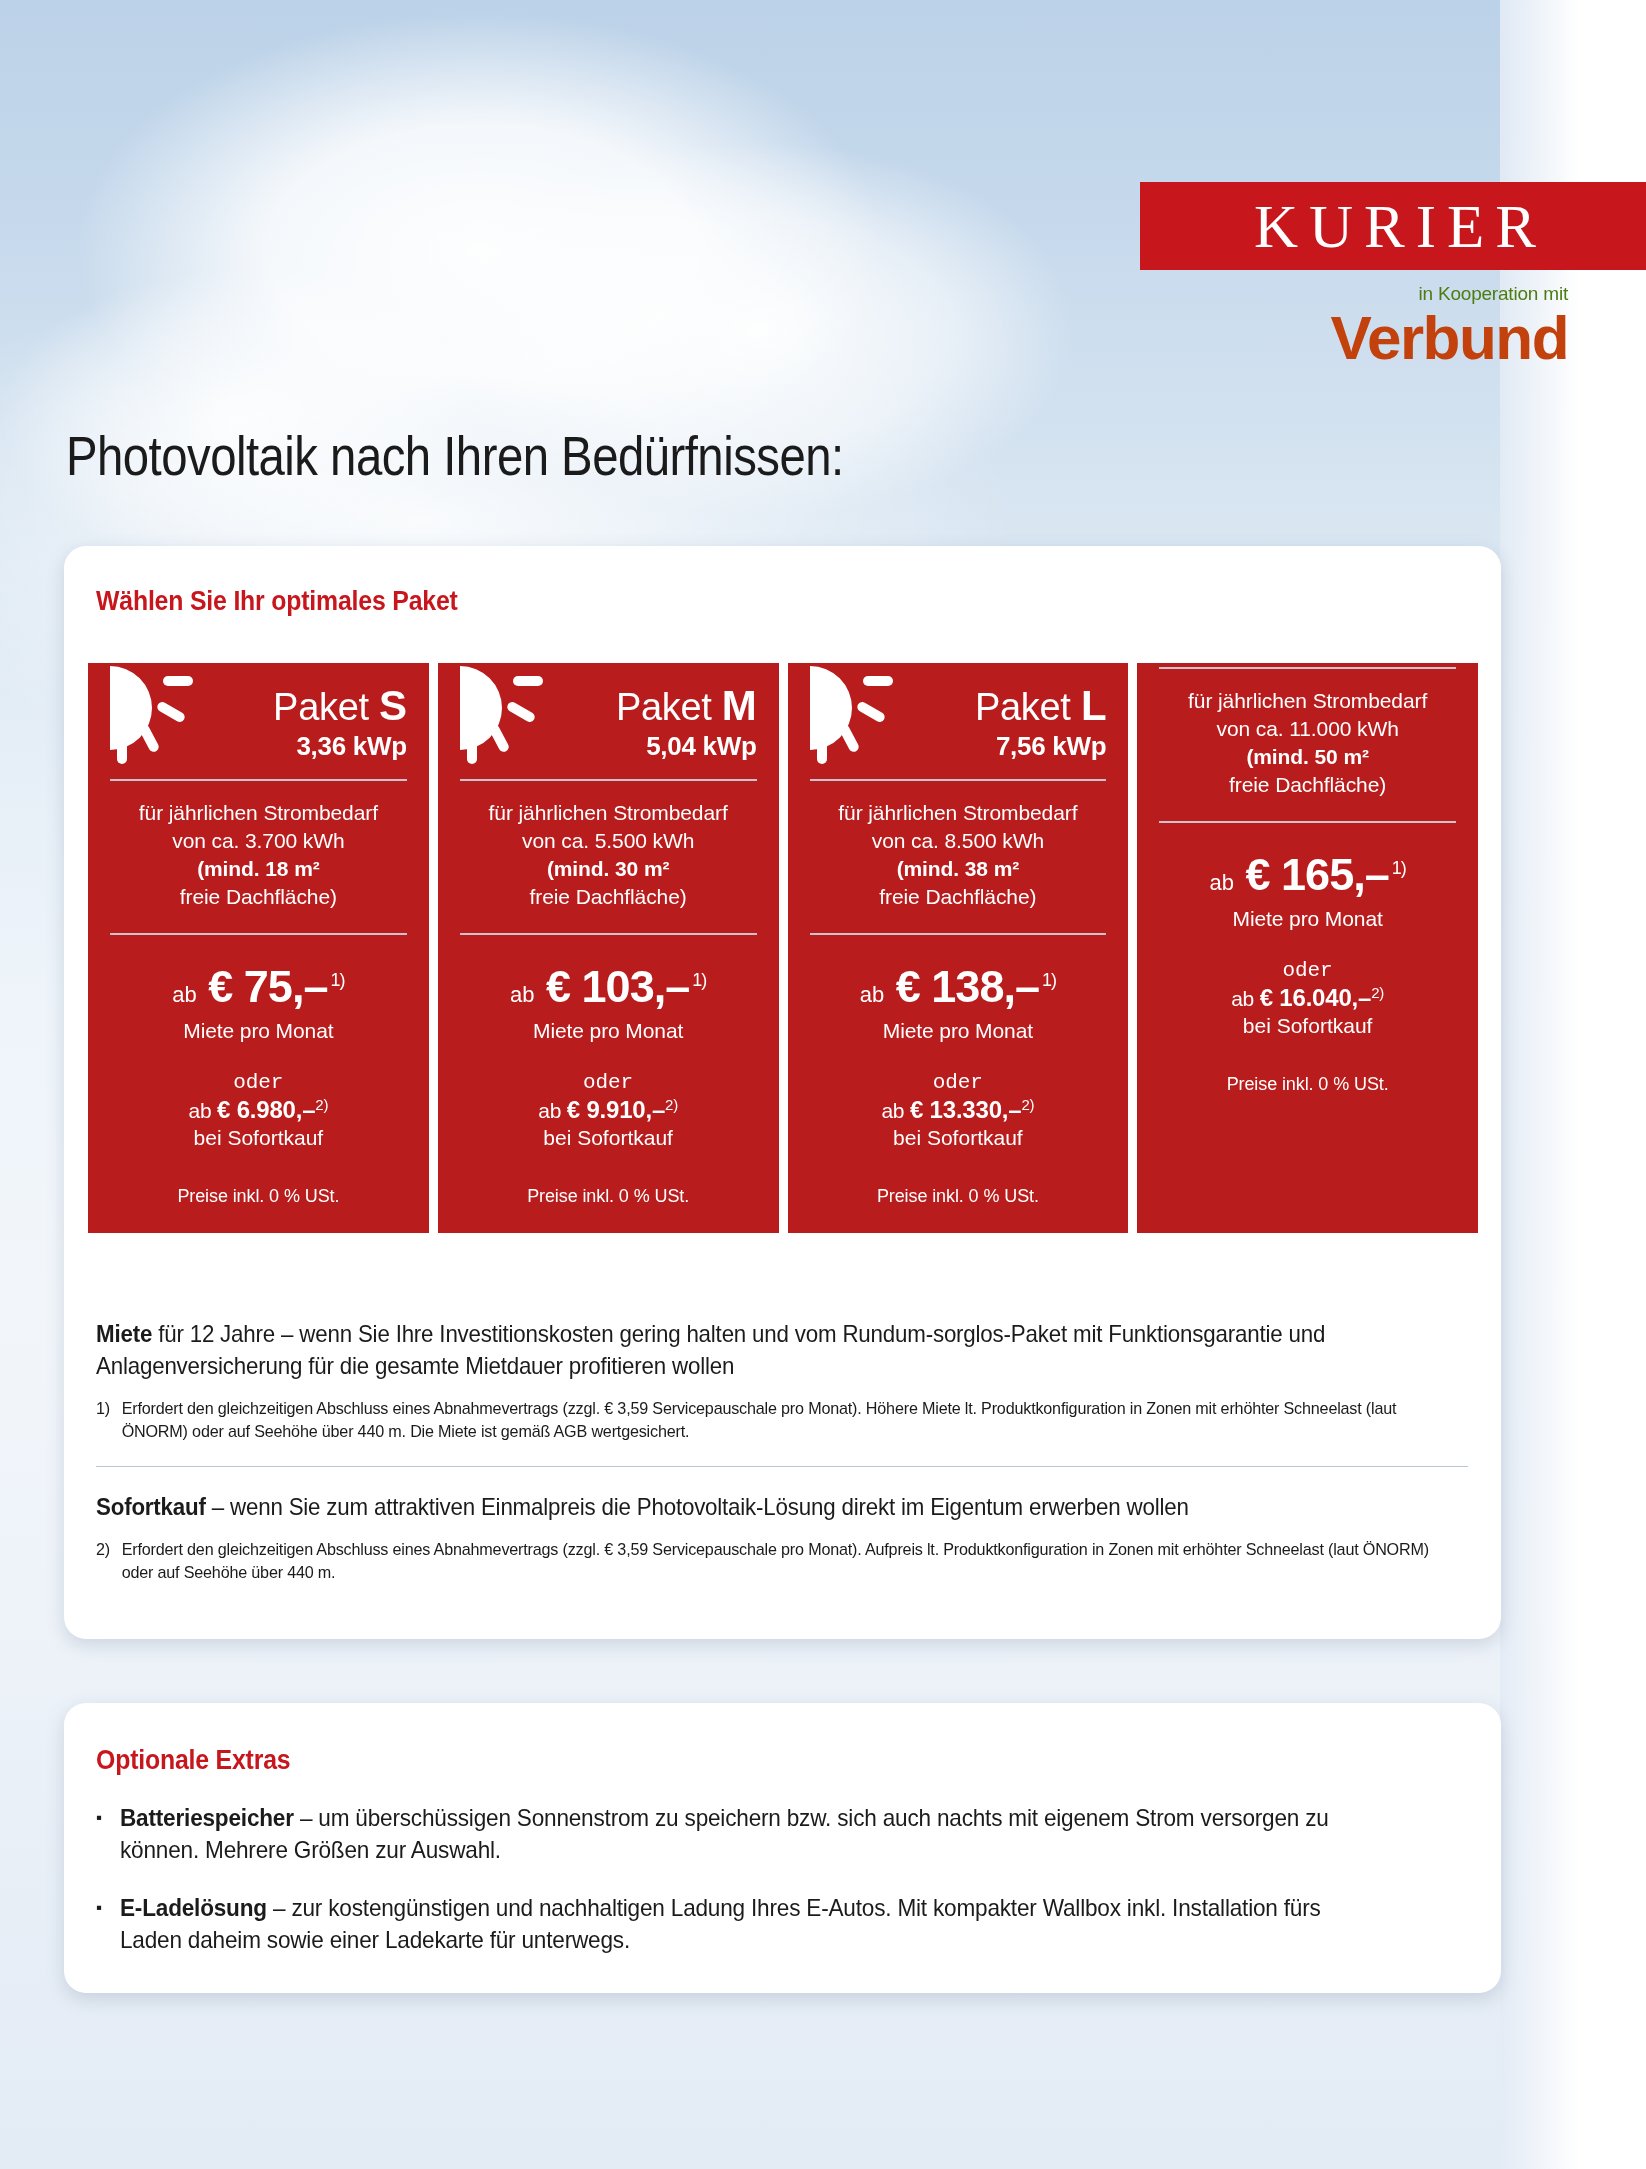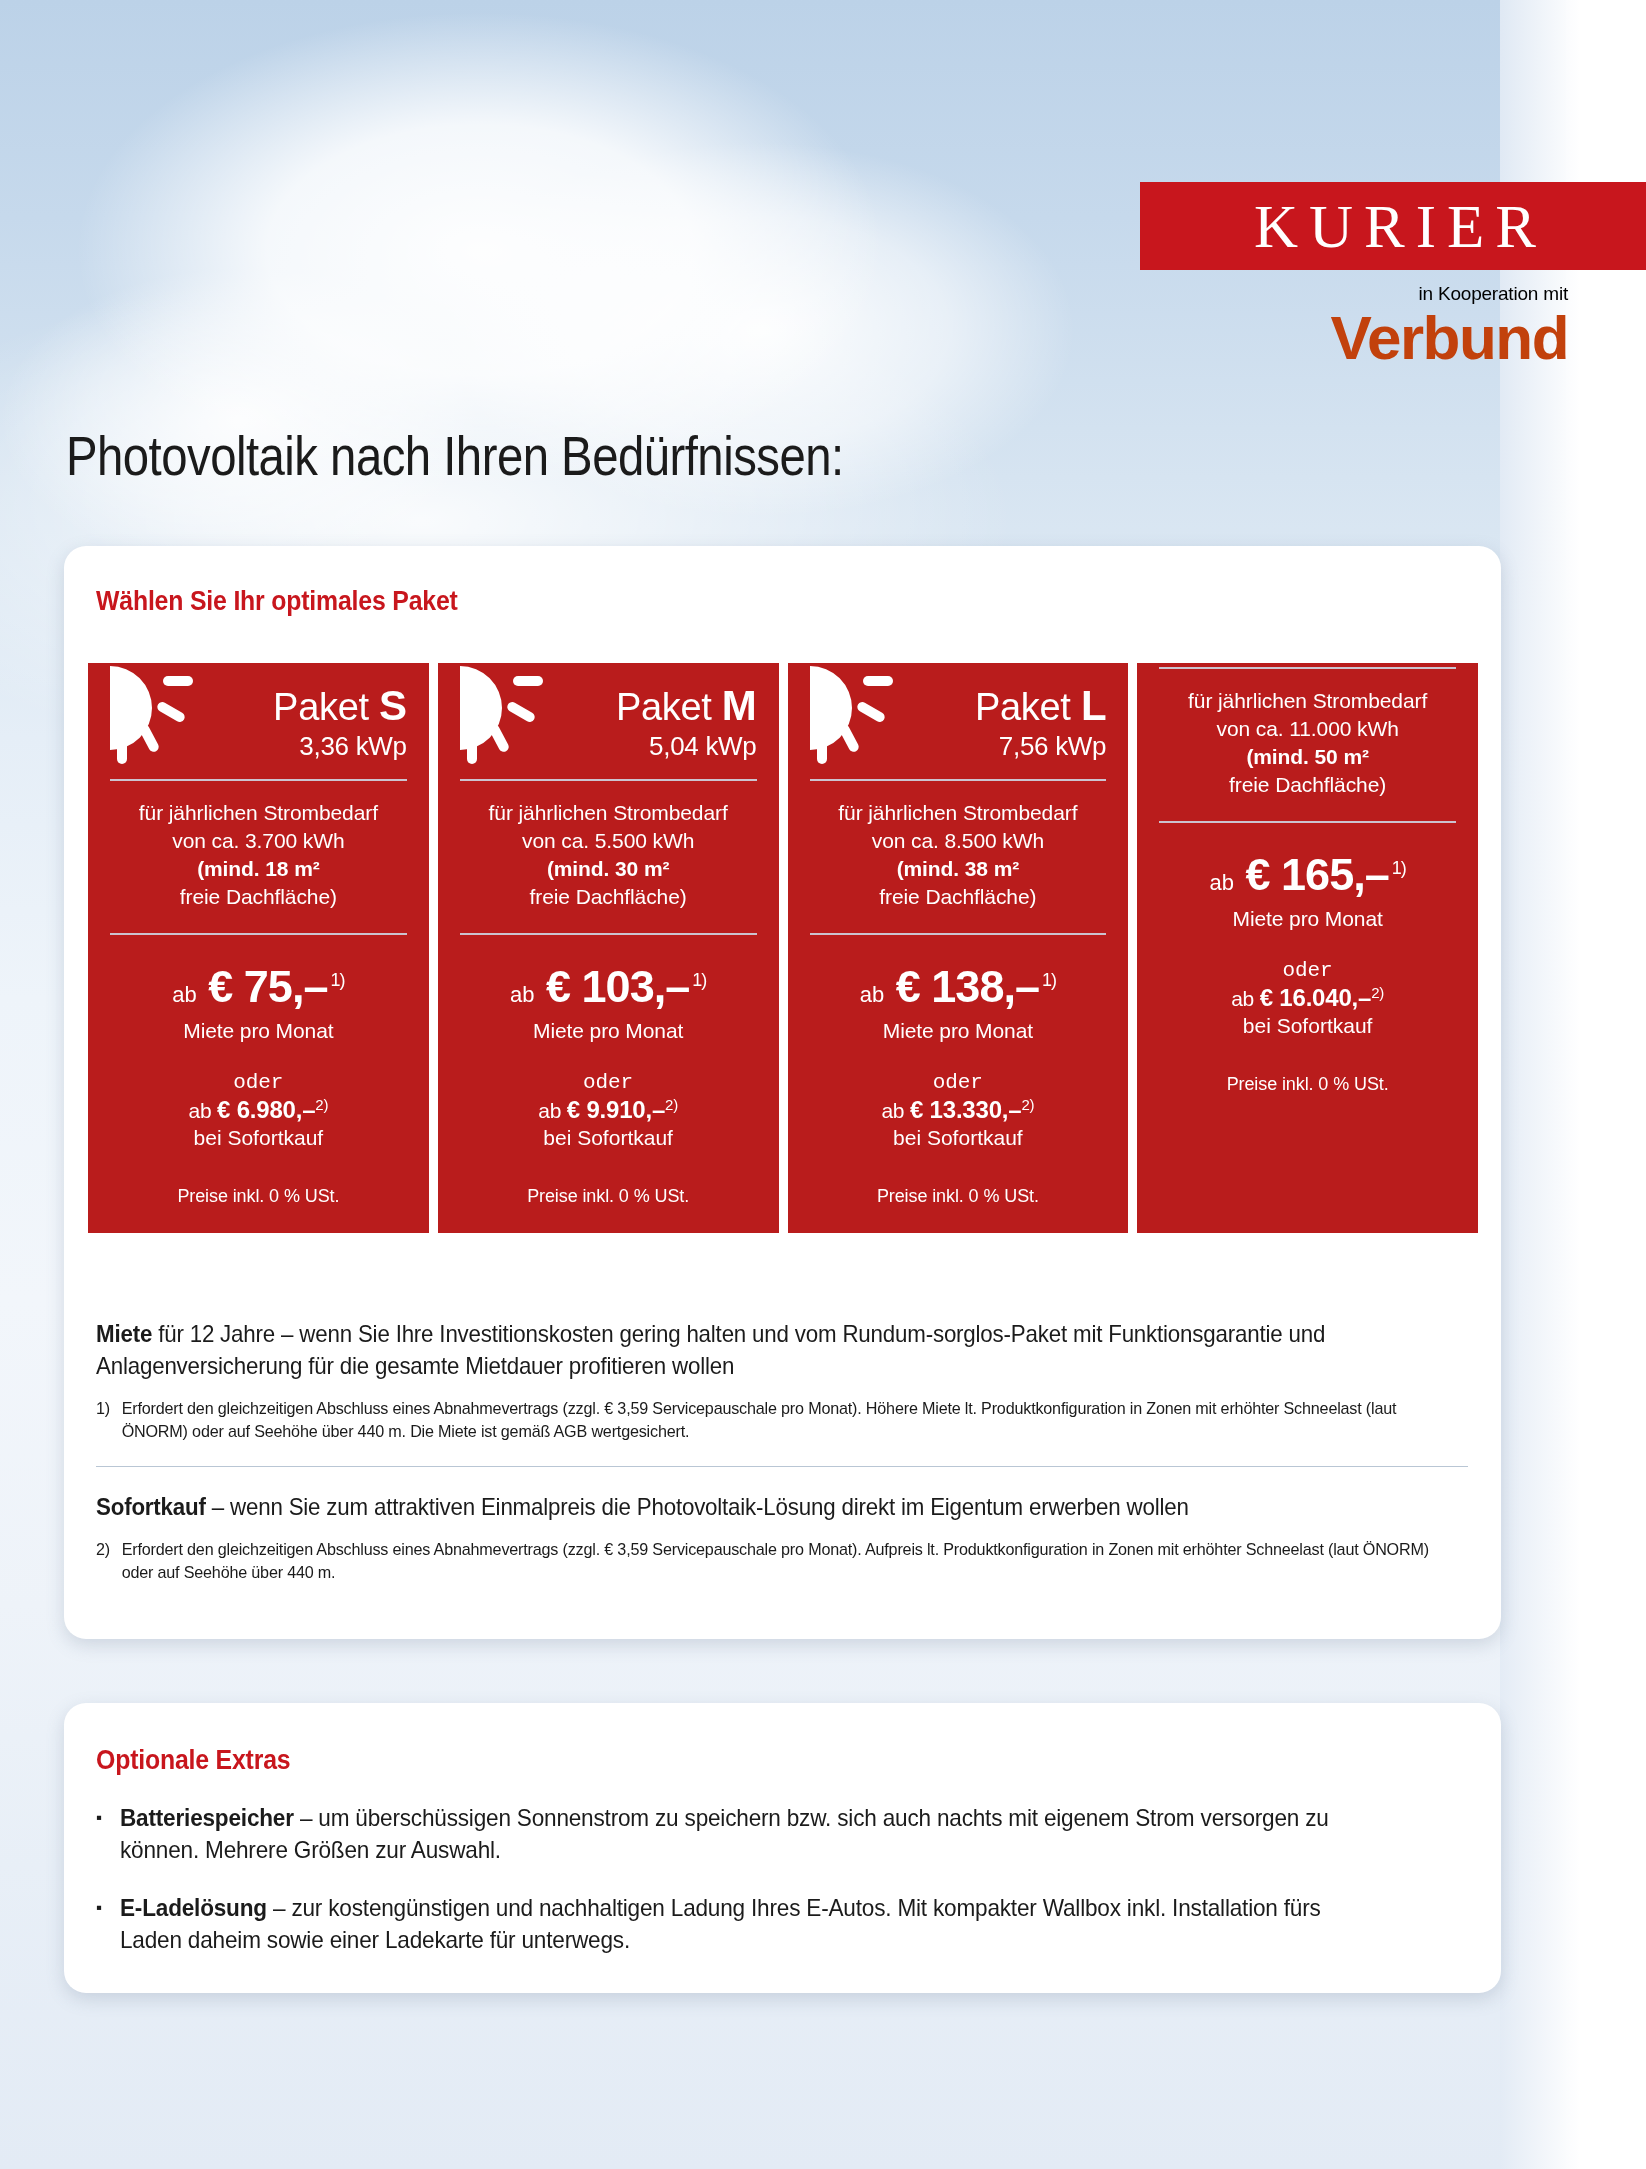--- a/index.html
+++ b/index.html
@@ -56,21 +56,21 @@
     color: #ffffff;
     font-family: "Liberation Serif", serif;
     font-size: 61px;
     letter-spacing: 11px;
     padding-left: 11px;
     line-height: 1;
   }
   #coop-line {
     margin-top: 13px;
     font-size: 19px;
-    color: #000000;
+    color: #4d7c0f;
     font-family: "Liberation Sans", sans-serif;
     letter-spacing: -0.2px;
     padding-right: 2px;
   }
   #verbund-logo {
     font-size: 62px;
     font-weight: bold;
     color: #c2410c;
     letter-spacing: -1.5px;
     line-height: 1.08;
@@ -151,21 +151,21 @@
     line-height: 1;
     letter-spacing: -0.3px;
     white-space: nowrap;
   }
   .pkg-name b { font-weight: bold; font-size: 42px; }
   .pkg-kwp {
     position: absolute;
     right: 0;
     top: 68px;
     font-size: 26px;
-    font-weight: normal;
+    font-weight: bold;
     letter-spacing: -0.3px;
   }
   .rule {
     height: 2px;
     background: #cfe0ef;
     margin: 4px 0 0 0;
     opacity: 0.85;
   }
   .pkg-desc {
     text-align: center;

